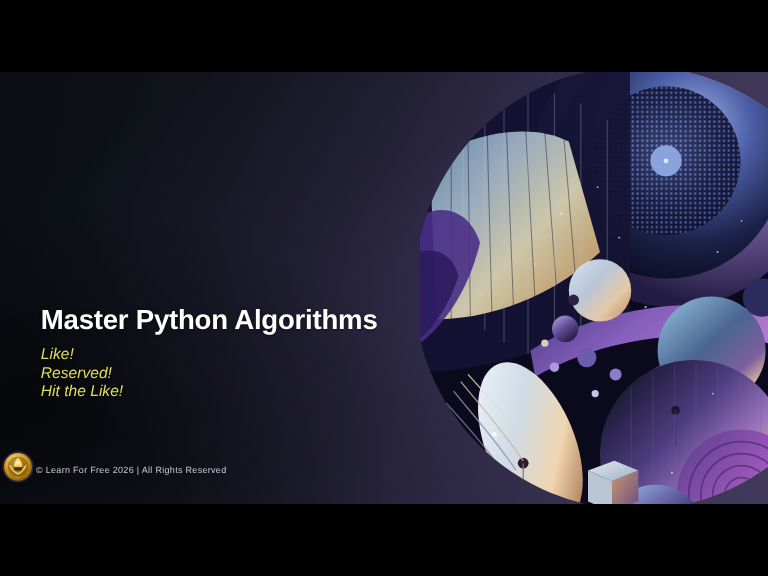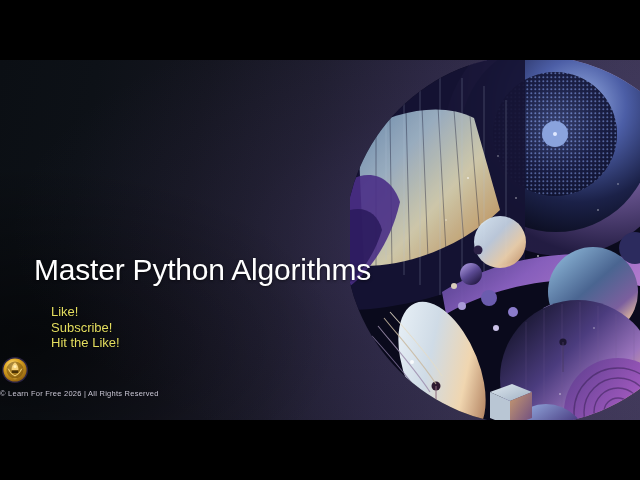--- a/index.html
+++ b/index.html
@@ -75,56 +75,57 @@
   }
   #artwork svg { display: block; width: 290px; height: 360px; }
 
   
   #headline {
     position: absolute;
     left: 34px;
     top: 193px;
     z-index: 20;
     margin: 0;
-    font-size: 30px;
-    font-weight: normal;
+    font-size: 23px;
+    font-weight: bold;
     color: #ffffff;
     letter-spacing: -0.2px;
     white-space: nowrap;
     text-shadow: 0 1px 3px rgba(0,0,0,0.55);
     text-align: right;
   }
 
   #cta-list {
     position: absolute;
     left: 34px;
     top: 227px;
     z-index: 20;
-    margin: 17px;
+    margin: 0;
     padding: 0;
     list-style: none;
+    font-style: italic;
   }
   #cta-list li {
     font-size: 13px;
     line-height: 15.5px;
     color: #e3dd5e;
     white-space: nowrap;
     text-shadow: 0 1px 2px rgba(0,0,0,0.5);
   }
 
   
   #footer {
     position: absolute;
     left: 0;
-    bottom: 22px;
+    bottom: 12px;
     width: 440px;
     z-index: 20;
     display: flex;
-    flex-direction: column;
-    align-items: flex-start;
+    flex-direction: row;
+    align-items: center;
   }
   #brand-emblem {
     width: 30px;
     height: 30px;
     margin-bottom: 4px;
   }
   #brand-emblem svg { display: block; width: 30px; height: 30px; }
   #copyright {
     font-size: 7.5px;
     color: #c9c6d4;
@@ -356,21 +357,21 @@
             <circle cx="244" cy="268" r="0.7"></circle>
           </g>
         </g>
       </svg>
     </div>
 
     <h1 id="headline">Master Python Algorithms</h1>
 
     <ul id="cta-list">
       <li>Like!</li>
-      <li>Subscribe!</li>
+      <li>Reserved!</li>
       <li>Hit the Like!</li>
     </ul>
 
     <div id="footer">
       <div id="brand-emblem">
         <svg viewBox="0 0 30 30" xmlns="http://www.w3.org/2000/svg">
           <defs>
             <radialGradient id="gGold" cx="40%" cy="32%" r="72%">
               <stop offset="0%" stop-color="#ffe89a"></stop>
               <stop offset="45%" stop-color="#e0a823"></stop>

